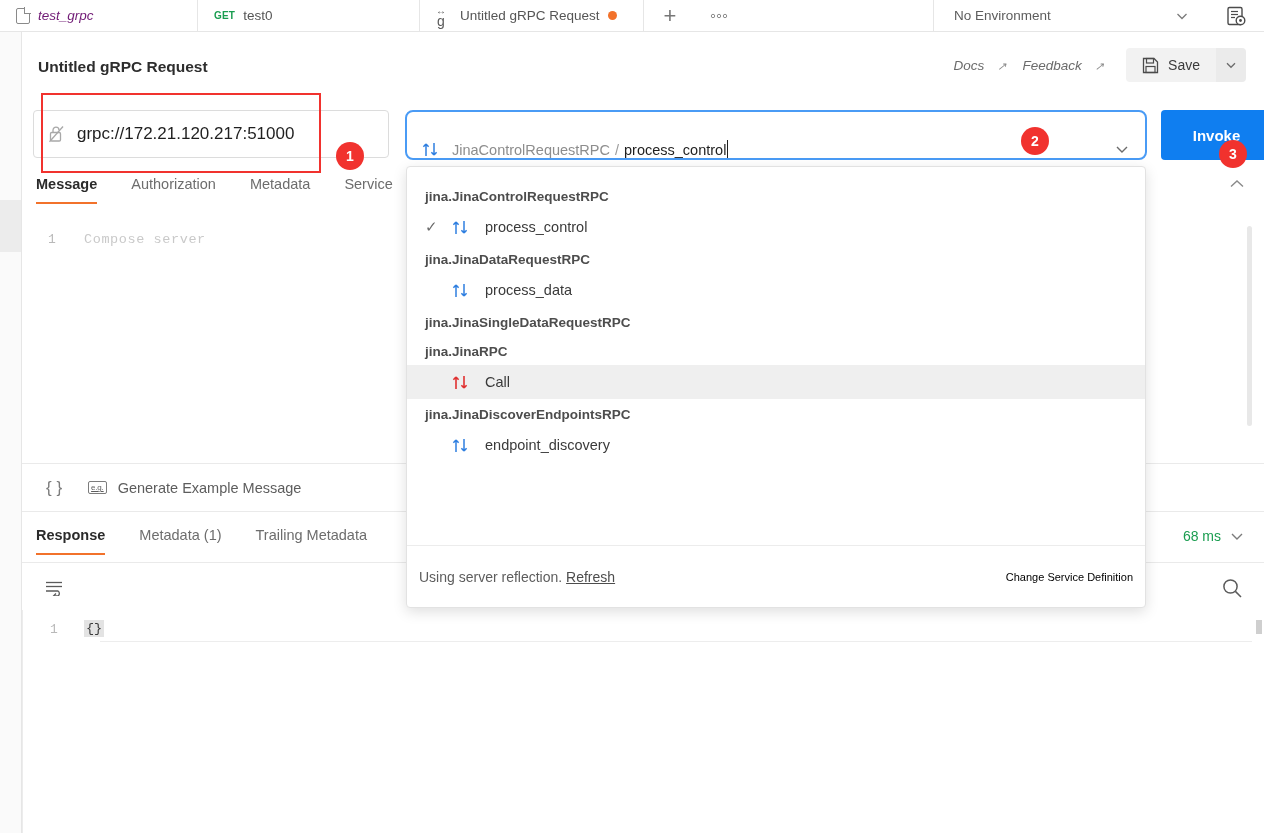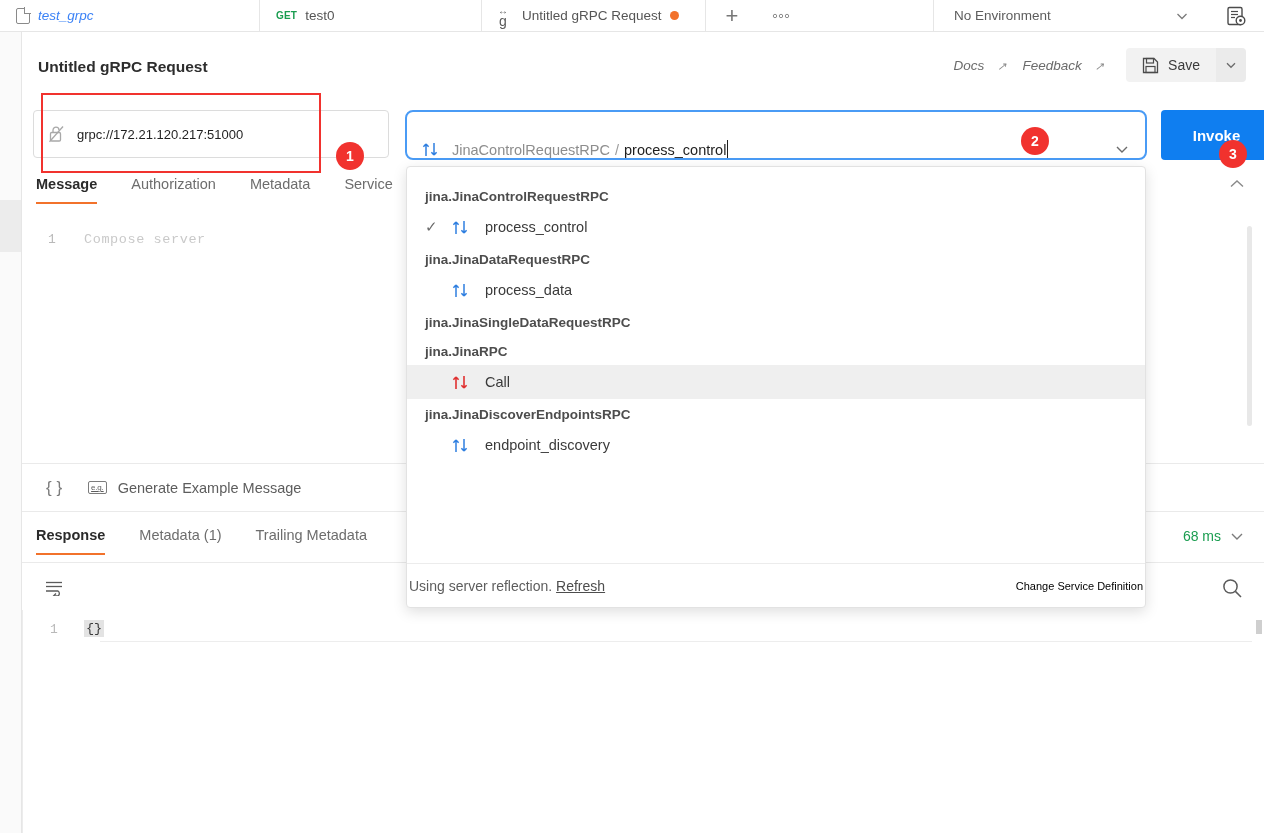--- a/index.html
+++ b/index.html
@@ -16,21 +16,21 @@
   .tabbar {
     position: absolute; left: 0; top: 0; width: 1264px; height: 32px;
     background: #fff; border-bottom: 1px solid #e6e6e6;
     display: flex; align-items: stretch;
   }
   .tab {
     display: flex; align-items: center; gap: 8px;
     padding: 0 16px; border-right: 1px solid #e6e6e6;
     font-size: 13.5px; color: #555; white-space: nowrap;
   }
-  .tab.collection { width: 260px; font-style: italic; color: #3b82f6; }
+  .tab.collection { width: 198px; font-style: italic; color: #701a75; }
   .tab.req { width: 222px; }
   .tab.active { width: 224px; background: #fff; }
   .tab .meth { font-size: 10px; font-weight: bold; color: #1a9d50; letter-spacing: .2px; }
   .doc-icon { width: 14px; height: 16px; position: relative; flex: 0 0 auto; }
   .doc-icon::before {
     content: ""; position: absolute; inset: 0;
     border: 1.4px solid #8a8a8a; border-radius: 2px;
   }
   .doc-icon::after {
     content: ""; position: absolute; right: -1px; top: -1px;
@@ -88,21 +88,21 @@
     background: #ebebeb; border-radius: 0 4px 4px 0; width: 30px; height: 34px;
     display: flex; align-items: center; justify-content: center; color: #6b6b6b;
   }
 
   
   .url-field {
     position: absolute; left: 33px; top: 110px; width: 356px; height: 48px;
     border: 1px solid #dcdcdc; border-radius: 4px; background: #fff;
     display: flex; align-items: center; padding: 0 14px; gap: 12px;
   }
-  .url-text { font-size: 13px; color: #1f1f1f; }
+  .url-text { font-size: 17px; color: #1f1f1f; }
 
   .method-field {
     position: absolute; left: 405px; top: 110px; width: 742px; height: 50px;
     border: 2px solid #4a9bf5; border-radius: 8px; background: #fff;
     display: flex; align-items: flex-end; padding: 0 14px;
   }
   .m-icon { margin-right: 12px; display:flex; }
   .m-svc { font-size: 14.5px; color: #8d8d8d; }
   .m-sep { font-size: 14.5px; color: #9b9b9b; margin: 0 5px; }
   .m-name { font-size: 14.5px; color: #1f1f1f; }
@@ -195,23 +195,23 @@
     overflow: hidden;
   }
   .dd-list { position: absolute; left:0; top: 0; right: 0; bottom: 58px; padding-top: 14px; }
   .dd-group { font-size: 13.5px; font-weight: bold; color: #4d4d4d; padding: 8px 0 6px 18px; }
   .dd-item { display: flex; align-items: center; height: 34px; padding-left: 18px; font-size: 14.5px; color: #3a3a3a; }
   .dd-item.sel { background: #efefef; }
   .dd-check { width: 26px; display:flex; align-items:center; color: #6b6b6b; font-size: 15px; }
   .dd-check.blank { color: transparent; }
   .dd-ico { width: 34px; display: flex; align-items: center; }
   .dd-foot {
-    position: absolute; left: 0; right: 0; bottom: 0; height: 44px;
+    position: absolute; left: 0; right: 0; bottom: 0; height: 62px;
     border-top: 1px solid #ececec; display: flex; align-items: center;
-    justify-content: space-between; padding: 0 2px; font-size: 14px; color: #5d5d5d; margin-top: 44px;
+    justify-content: space-between; padding: 0 12px; font-size: 14px; color: #5d5d5d; margin-top: 44px;
   }
   .dd-refresh { text-decoration: underline; color: #4d4d4d; }
   .dd-change { color: #000000; font-size: 11px; }
 
   svg { display: block; }
 </style>
 </head>
 <body>
 
 <div class="app">

